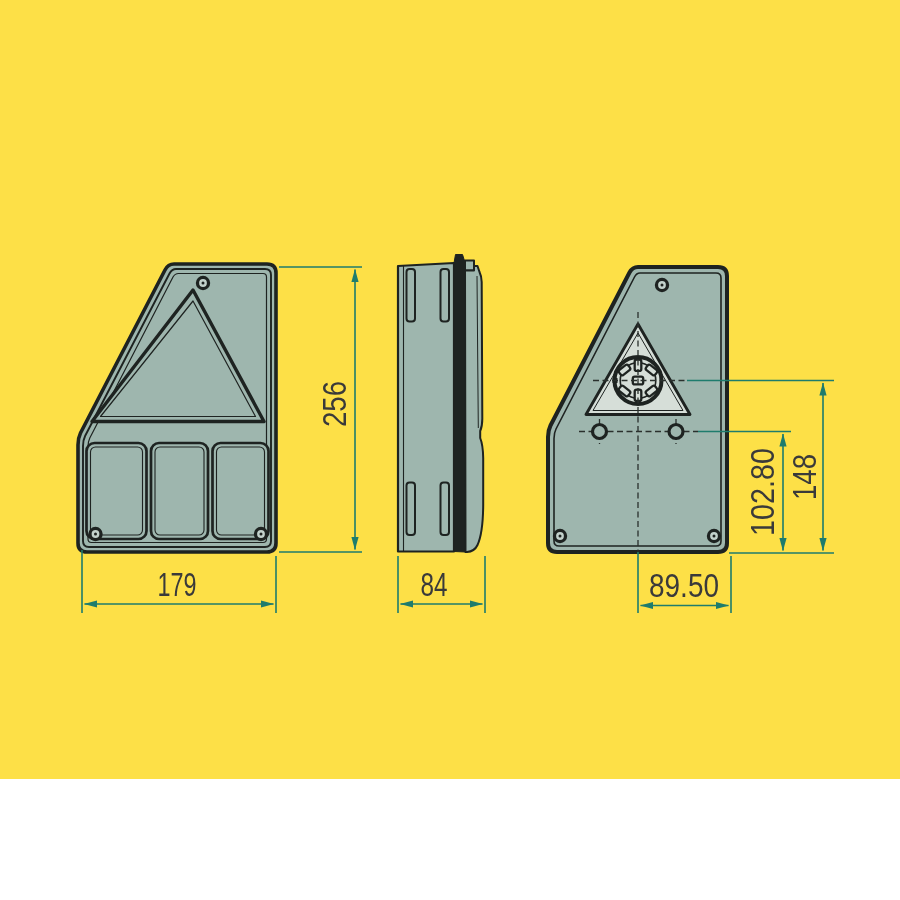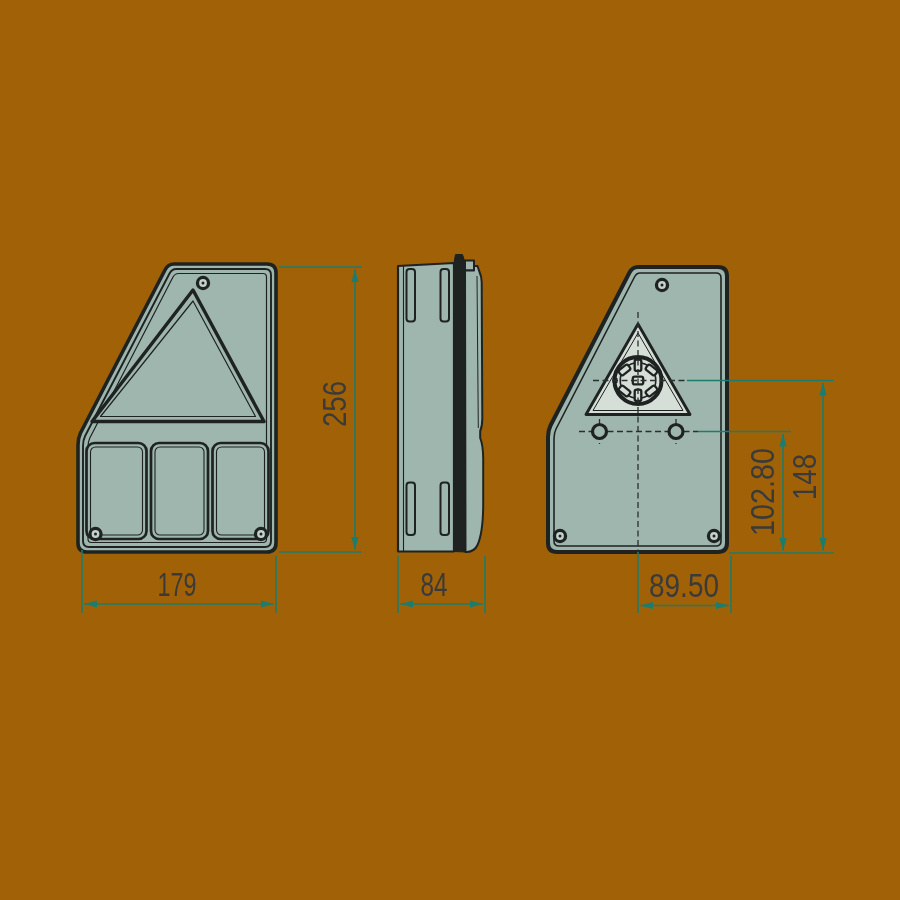--- a/index.html
+++ b/index.html
@@ -1,19 +1,19 @@
 <!DOCTYPE html>
 <html><head>
 <meta charset="utf-8">
 <style>
   html,body{margin:0;padding:0;background:#ffffff;}
   .canvas{
     position:relative;
-    width:900px;height:900px;
-    background:#a16207;
+    width:900px;height:779px;
+    background:#fde047;
     overflow:hidden;
     font-family:"Liberation Sans", sans-serif;
   }
   svg{display:block;}
   .dimtext{
     font-family:"Liberation Sans", sans-serif;
     font-size:34px;
     fill:#3a3a3a;
   }
 </style>

